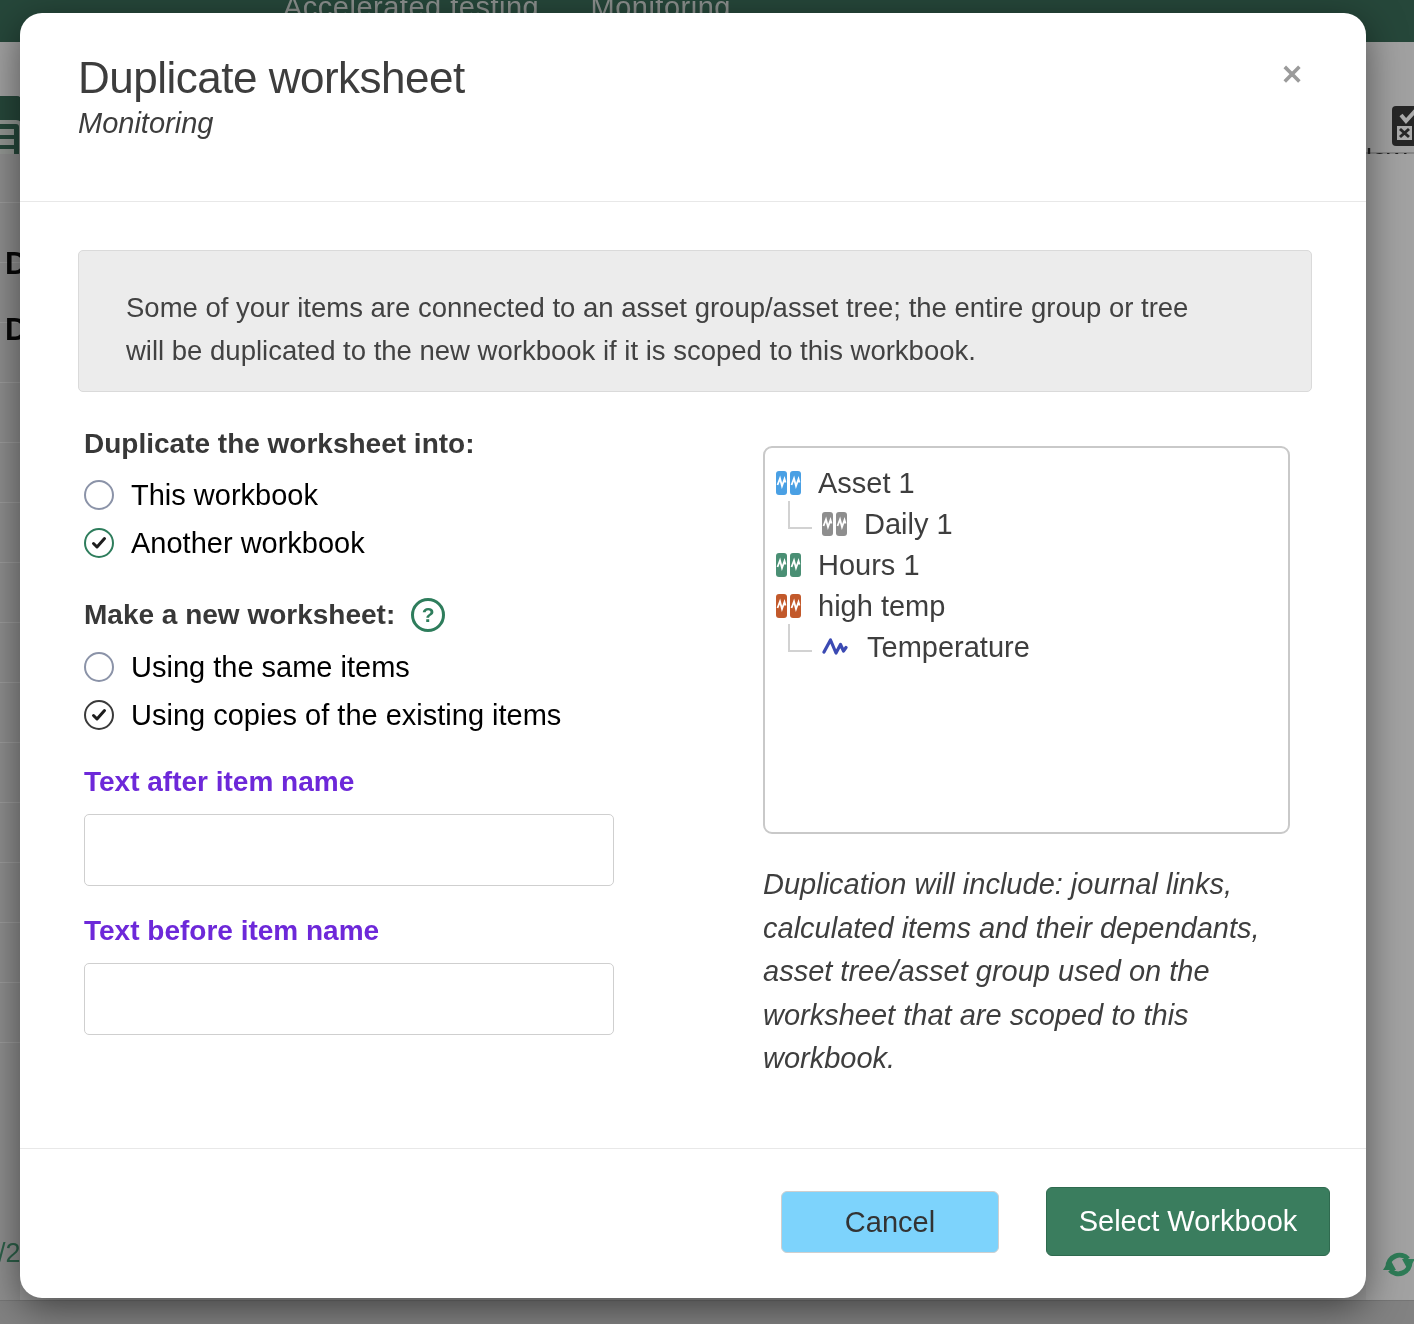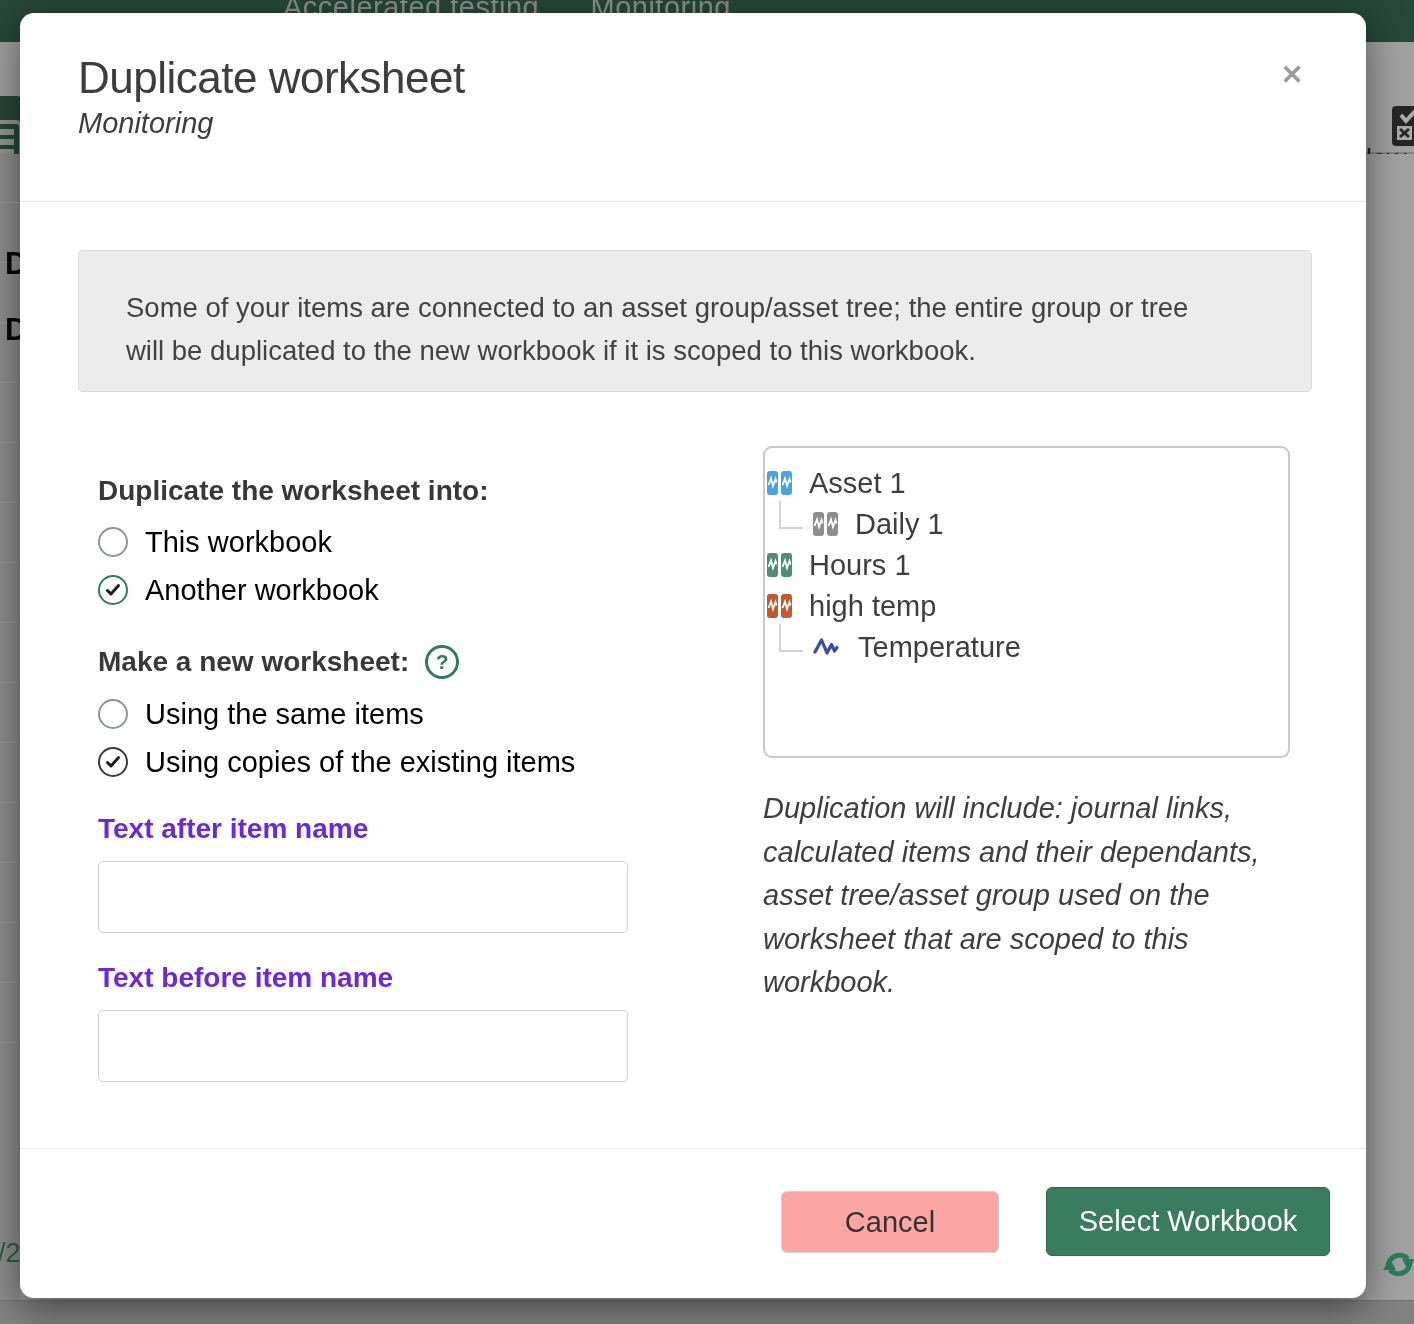--- a/index.html
+++ b/index.html
@@ -25,36 +25,36 @@
   .bg-bottombar { position:absolute; left:0; top:1300px; width:1414px; height:24px;
     background:#c2c2c2; border-top:1px solid #b0b0b0; }
   .bg-date { position:absolute; left:-2px; top:1238px; font-size:27px; color:#428f6d; }
   .bg-refresh { position:absolute; left:1382px; top:1246px; }
 
   
   .overlay { position:absolute; inset:0; background:rgba(0,0,0,0.33); }
 
   
   .modal { position:absolute; left:20px; top:13px; width:1346px; height:1285px;
-    background:#fff; border-radius:14px; box-shadow:0 10px 38px rgba(0,0,0,0.5);
+    background:#fff; border-radius:22px; box-shadow:0 10px 38px rgba(0,0,0,0.5);
     color:#3e3e3e; }
   .modal-header { position:absolute; left:0; top:0; width:100%; height:189px;
     border-bottom:1px solid #e8e8e8; padding:40px 58px 0; }
   .modal-title { font-size:44px; font-weight:400; color:#3d3d3d; letter-spacing:-0.5px; }
   .modal-subtitle { margin-top:4px; font-size:29px; font-style:italic; color:#3d3d3d; }
   .modal-close { position:absolute; right:52px; top:40px; width:44px; height:44px; border:none;
     background:transparent; font-size:27px; font-weight:700; color:#9b9b9b; cursor:pointer;
     font-family:"Liberation Sans", sans-serif; }
 
   .notice { position:absolute; left:58px; top:237px; width:1234px; height:142px;
     background:#ececec; border:1px solid #dadada; border-radius:5px;
     padding:35px 60px 0 47px; font-size:27.5px; line-height:43px; color:#424242; }
   .notice p { max-width:1105px; }
 
-  .col-left  { position:absolute; left:78px;  top:414px; width:540px;margin-top:47px; }
+  .col-left  { position:absolute; left:64px;  top:414px; width:540px; }
   .col-right { position:absolute; left:743px; top:414px; width:530px; }
 
   .sec-heading { font-size:28px; font-weight:700; color:#383838; line-height:34px; }
   .sec-heading-row { display:flex; align-items:center; gap:16px; line-height:36px; margin-top:30px; }
   .opt-group { margin-top:10px; margin-bottom:0; }
   .opt-row { display:flex; align-items:center; height:48px; cursor:pointer; }
   .radio { width:30px; height:30px; border-radius:50%; border:2px solid #8b93a8;
     margin-right:17px; flex:0 0 auto; display:flex; align-items:center; justify-content:center;
     background:#fff; }
   .radio.sel-green { border-color:var(--radio_green,#2e7d5c); }
@@ -65,33 +65,33 @@
     color:var(--help_green,#2e7d5c); font-size:21px; font-weight:700; display:flex;
     align-items:center; justify-content:center; background:#fff; cursor:pointer; }
 
   .field-label { font-size:28px; font-weight:700; color:#6d28d9; line-height:34px; margin-top:28px; }
   .field-label.first { margin-top:26px; }
   .text-input { margin-top:15px; width:530px; height:72px; border:1px solid #cfcfcf;
     border-radius:5px; font-size:27px; padding:0 16px; color:#3e3e3e; background:#fff;
     font-family:"Liberation Sans", sans-serif; outline:none; }
 
   .example-heading { font-size:29px; color:#3e3e3e; line-height:34px; }
-  .example-box { margin-top:19px; width:527px; height:312px; background:#fff;
-    border:2px solid #c9c9c9; border-radius:9px; padding:15px 0 0 2px; }
+  .example-box { margin-top:19px; width:527px; height:388px; background:#fff;
+    border:2px solid #c9c9c9; border-radius:9px; padding:15px 0 0 11px; }
   .tree-row { display:flex; align-items:center; height:41px; font-size:29px; color:#3e3e3e; }
   .tree-row .ticon { margin-right:15px; display:flex; }
   .tree-connector { width:24px; height:28px; border-left:2px solid #d2d2d2;
     border-bottom:2px solid #d2d2d2; margin:-12px 10px 8px 12px; }
   .note { margin-top:29px; width:505px; font-size:29px; font-style:italic;
     line-height:43.5px; color:#3e3e3e; }
 
   .modal-footer { position:absolute; left:0; top:1135px; width:100%; height:150px;
     border-top:1px solid #e8e8e8; }
   .btn-cancel { position:absolute; left:761px; top:42px; width:218px; height:62px;
-    background:#fca5a5; border:1px solid #cfcfcf; border-radius:6px; font-size:29px; color:#333;
+    background:#7dd3fc; border:1px solid #cfcfcf; border-radius:6px; font-size:29px; color:#333;
     cursor:pointer; font-family:"Liberation Sans", sans-serif; }
   .btn-select { position:absolute; left:1026px; top:38px; width:284px; height:69px;
     background:var(--brand_green,#3a7d5e); border:1px solid #2f6a4f; border-radius:6px;
     font-size:29px; color:#fff; cursor:pointer; font-family:"Liberation Sans", sans-serif; }
 </style>
 </head>
 <body>
 
 <div class="bg">
   <div class="bg-topnav">

